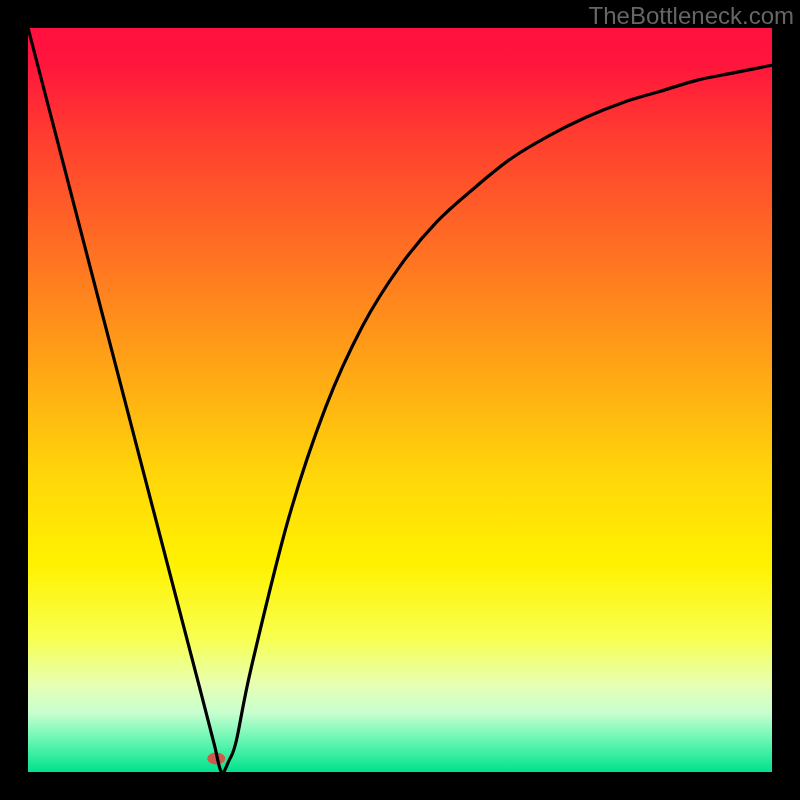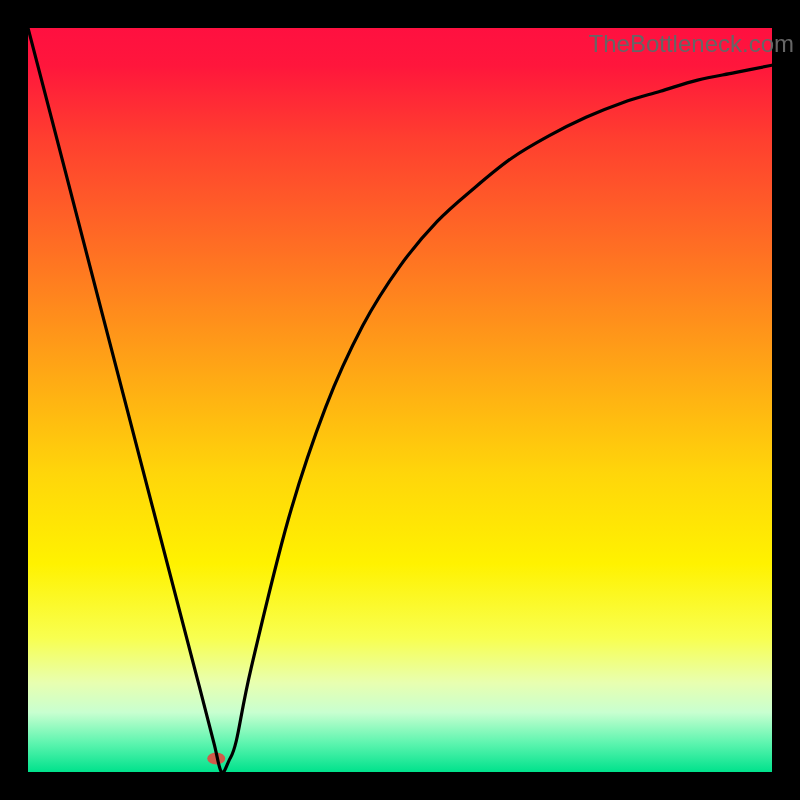--- a/index.html
+++ b/index.html
@@ -16,21 +16,20 @@
     height: 800px;
   }
   .watermark {
     position: absolute;
     top: 2px;
     right: 6px;
     font-size: 24px;
     color: #666666;
     font-weight: 500;
     z-index: 5;
-    margin-top: 28px;
   }
   svg.chart {
     display: block;
   }
 </style>
 </head>
 <body>
 
 <div class="container">
 

